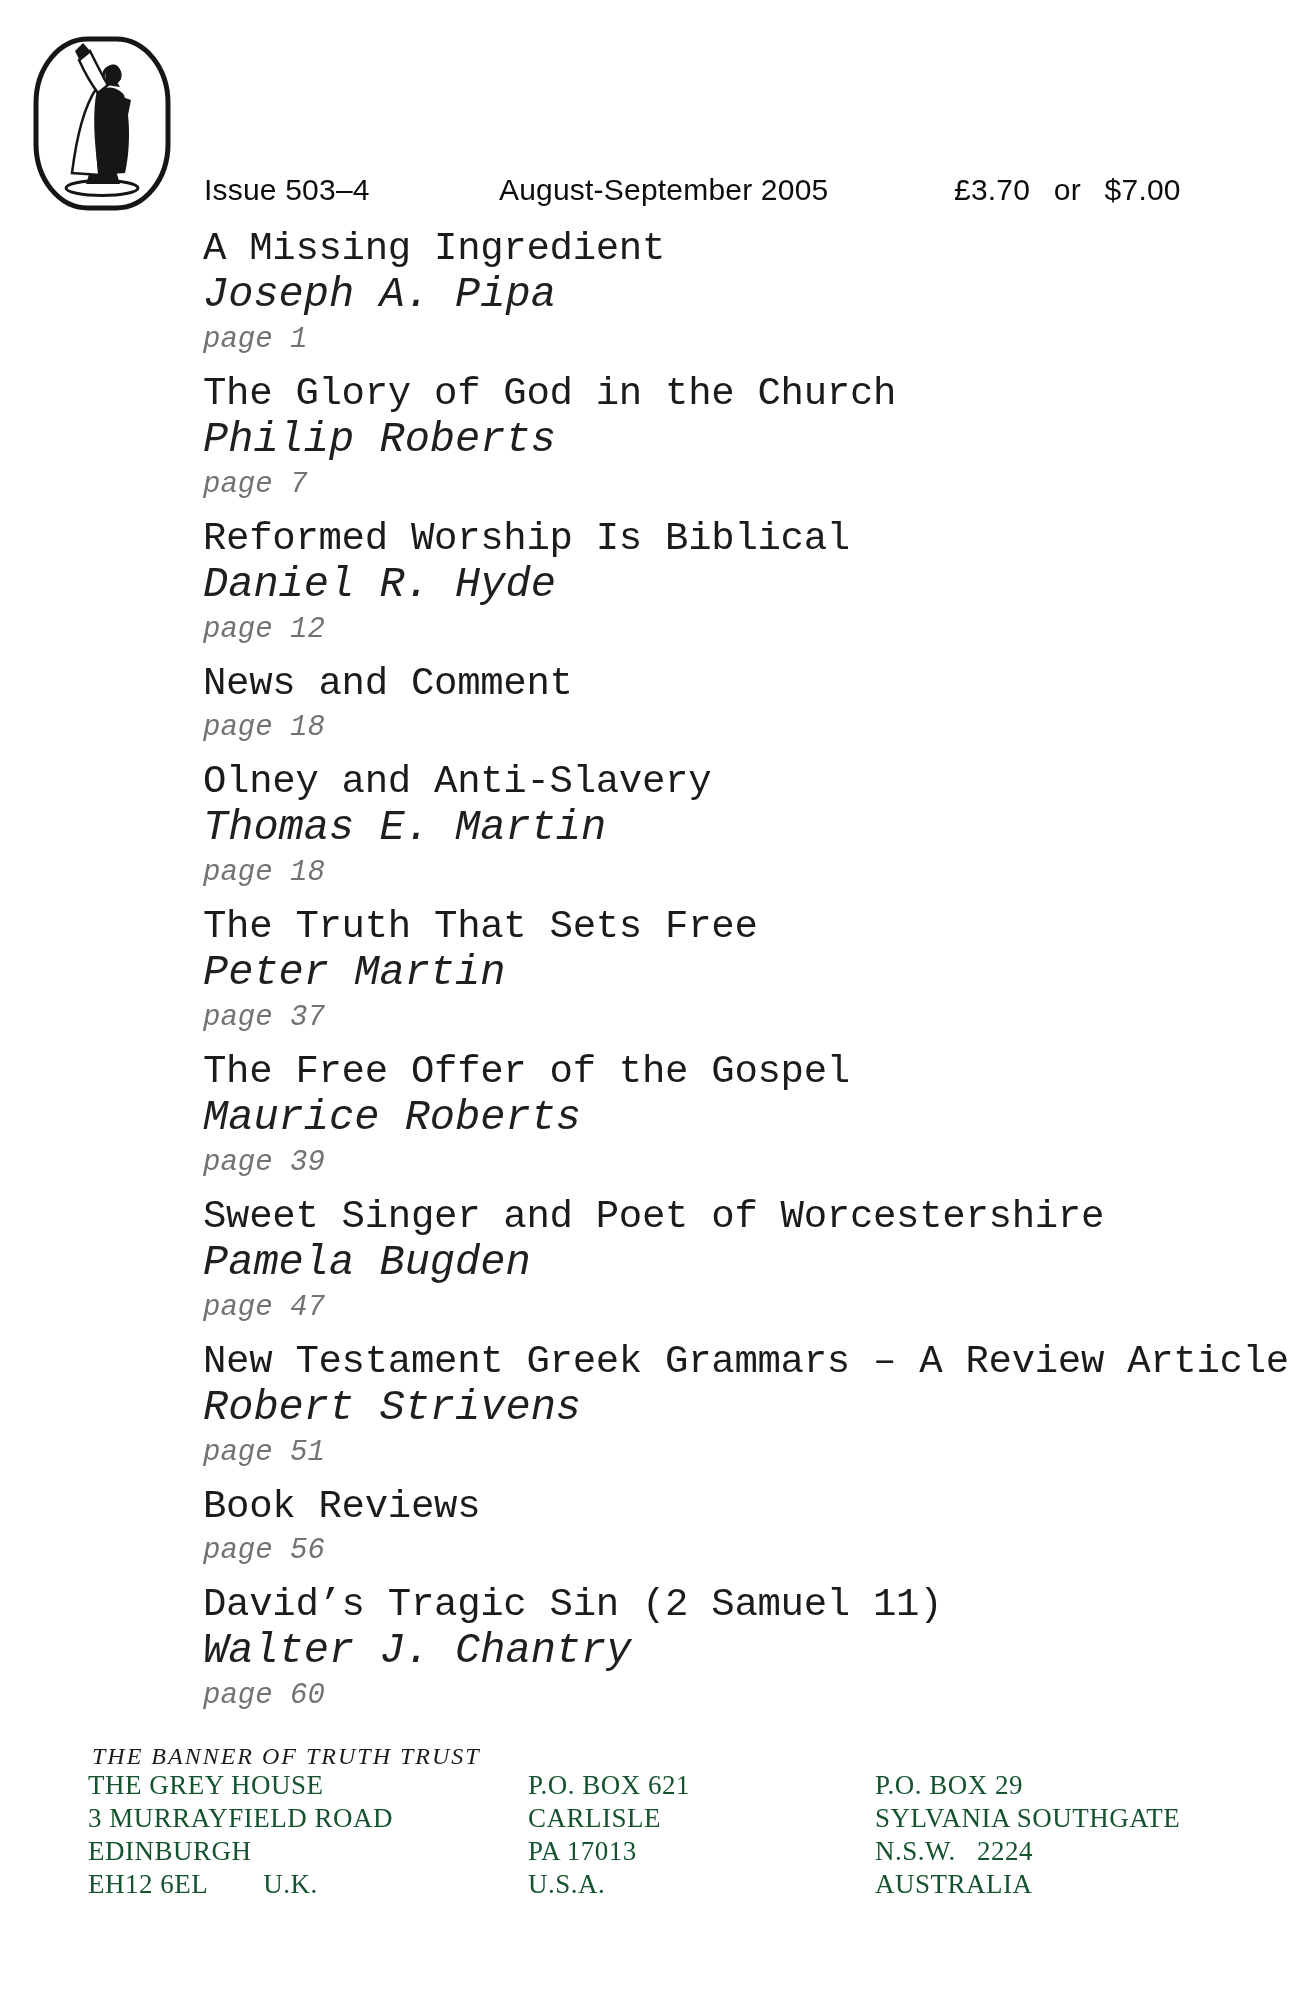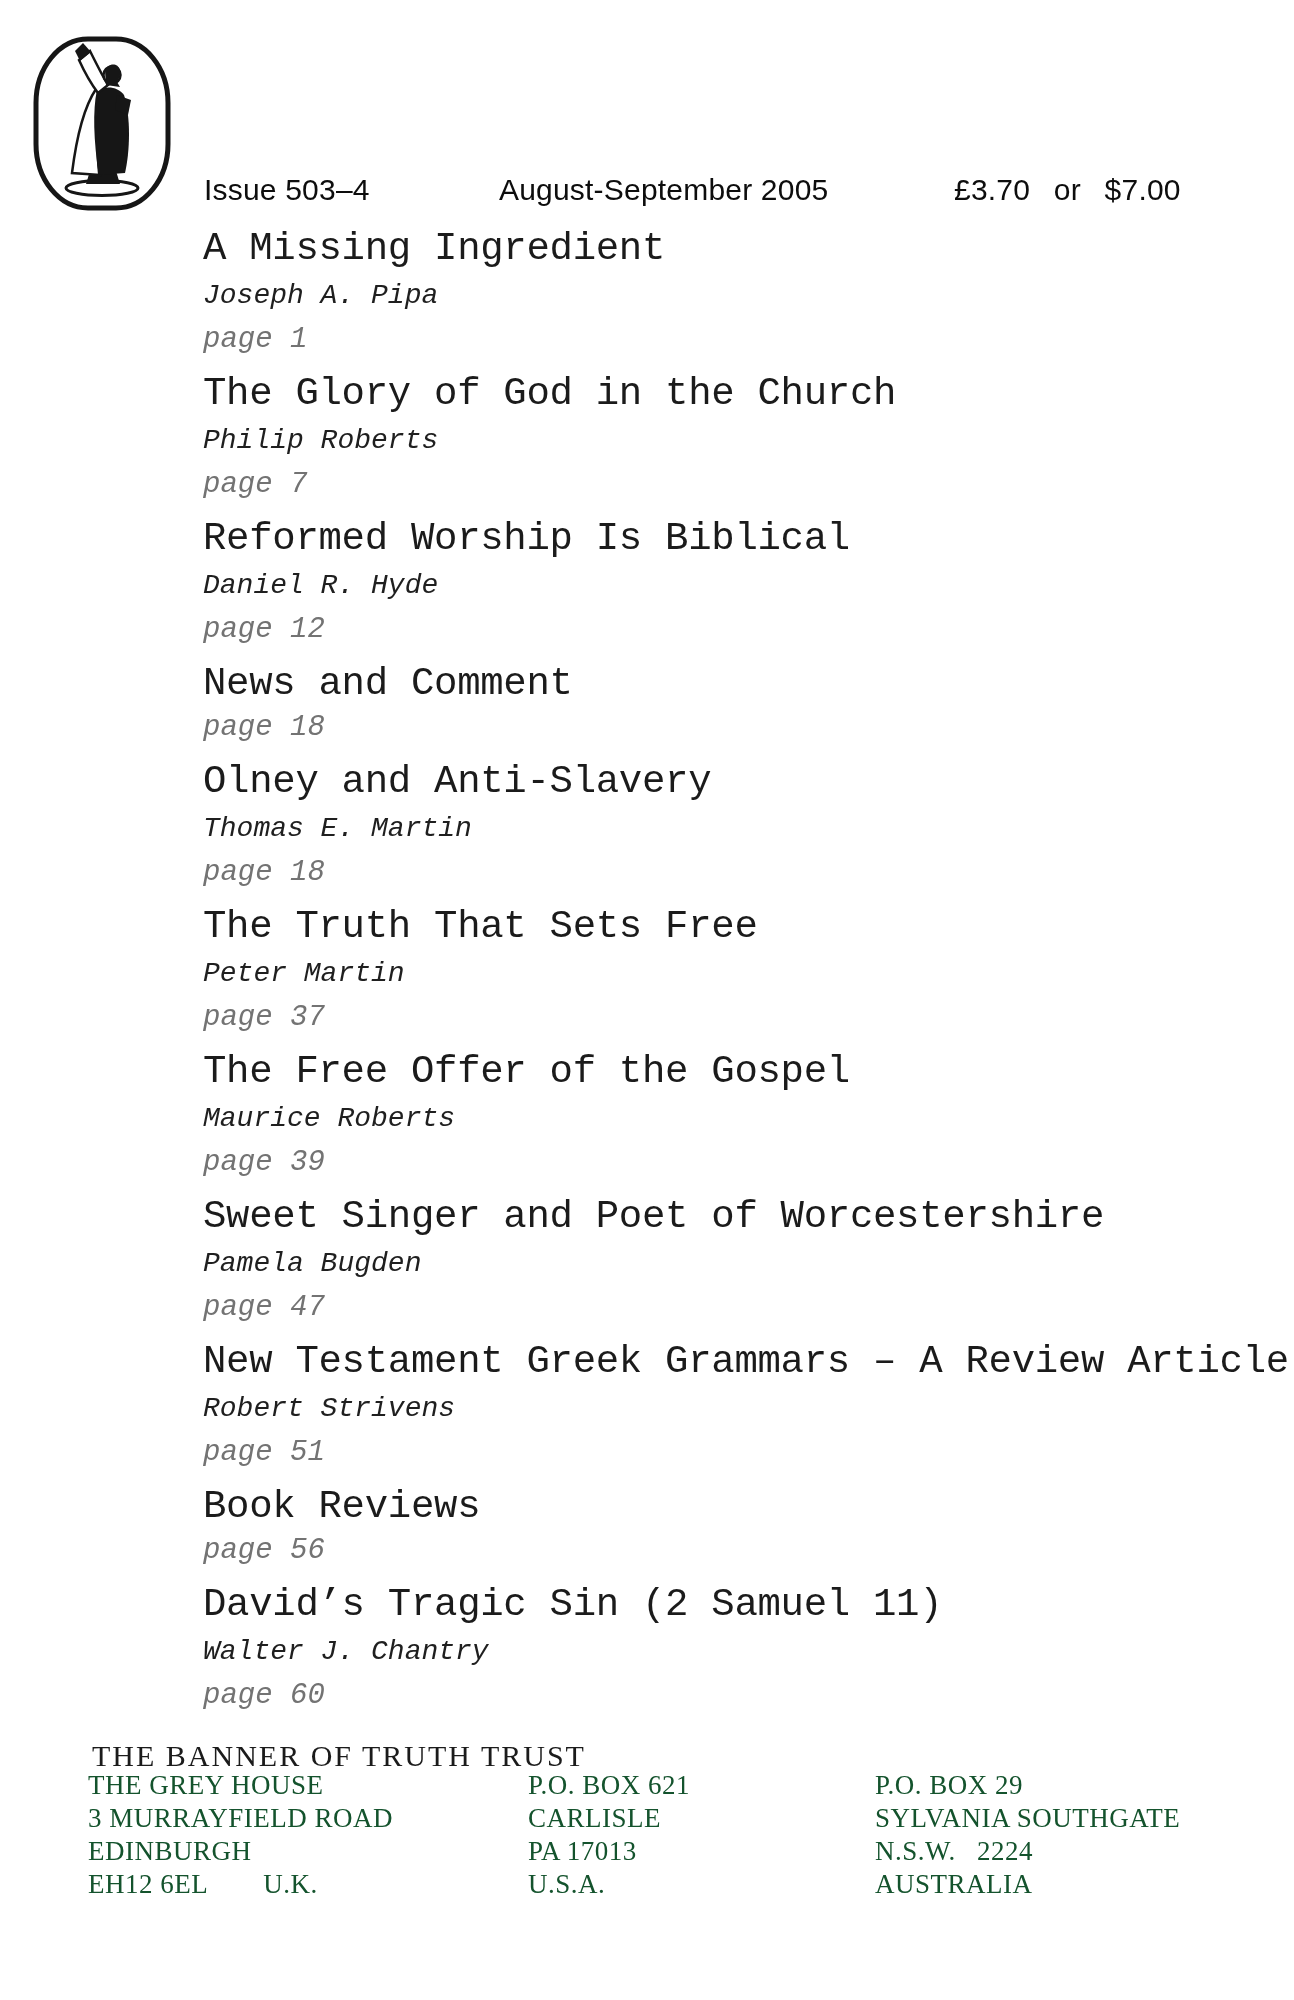--- a/index.html
+++ b/index.html
@@ -28,35 +28,36 @@
   .price{left:934px;top:172px;margin-left:20px;}
   
   .toc{position:absolute;left:203px;top:226px;width:1000px;}
   .entry{margin:0 0 11px 0;font-family:Liberation Mono, monospace;}
   .title{
     font-size:39px;line-height:46px;
     color:#1b1b1b;letter-spacing:-0.3px;
     white-space:pre;
   }
   .author{
-    font-size:28px;line-height:47px;
+    font-size:42px;line-height:47px;
     font-style:italic;color:#1f1f1f;
     white-space:pre;
   }
   .pageno{
     font-size:29px;line-height:41px;
     font-style:italic;color:#737373;
     white-space:pre;
   }
   
   .pub-name{
     position:absolute;left:92px;top:1738px;
-    font-size:30px;line-height:36px;
+    font-size:24px;line-height:36px;
     letter-spacing:2px;color:#1b1b1b;
     white-space:pre;
+    font-style:italic;
   }
   .addr{
     position:absolute;top:1769px;
     font-size:27px;line-height:33px;
     letter-spacing:0.5px;color:#14532d;
   }
   .addr div{white-space:pre;}
   .addr-uk{left:88px;}
   .addr-usa{left:528px;}
   .addr-aus{left:875px;}

